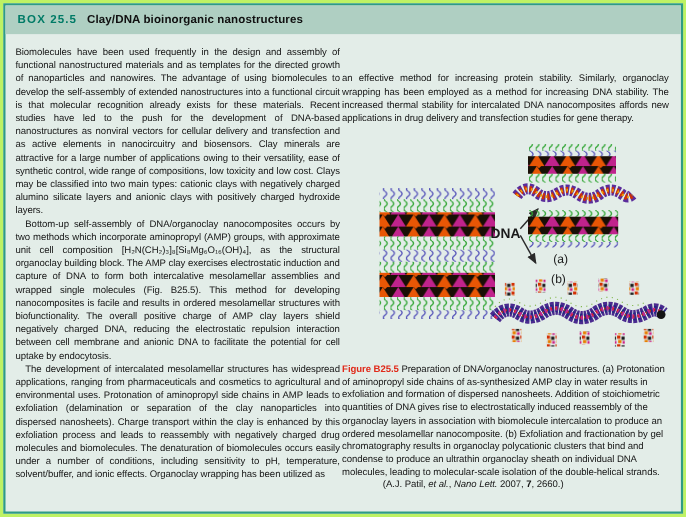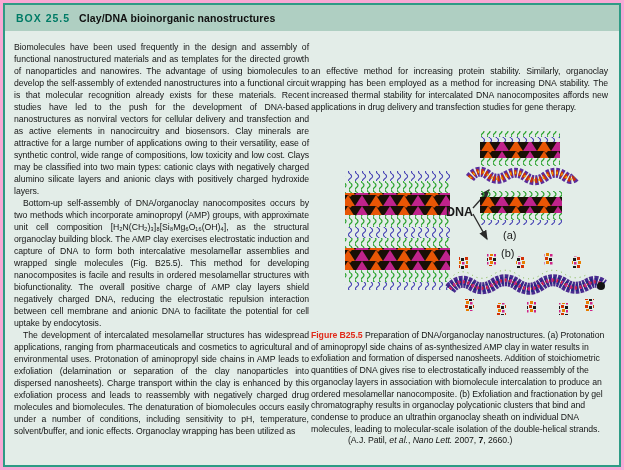--- a/index.html
+++ b/index.html
@@ -1,17 +1,17 @@
 <!DOCTYPE html>
 <html><head>
 <meta charset="utf-8">
 <style>
   html,body { margin:0; padding:0; background:#ffffff; }
   .page {
-    position:relative; width:624px; height:470px; background:#f9a8d4;
+    position:relative; width:624px; height:470px; background:#bef264;
     font-family:"Liberation Sans","DejaVu Sans",sans-serif; overflow:hidden;
   }
   .box {
     position:absolute; left:3px; top:3px; width:614px; height:460px;
     border:2px solid #2e9b85; background:#e3ede8;
   }
   .box-header {
     position:absolute; left:0; top:0; right:0; height:26px;
     background:#afcfc2; display:flex; align-items:center; padding-left:11px;
     box-sizing:border-box;

